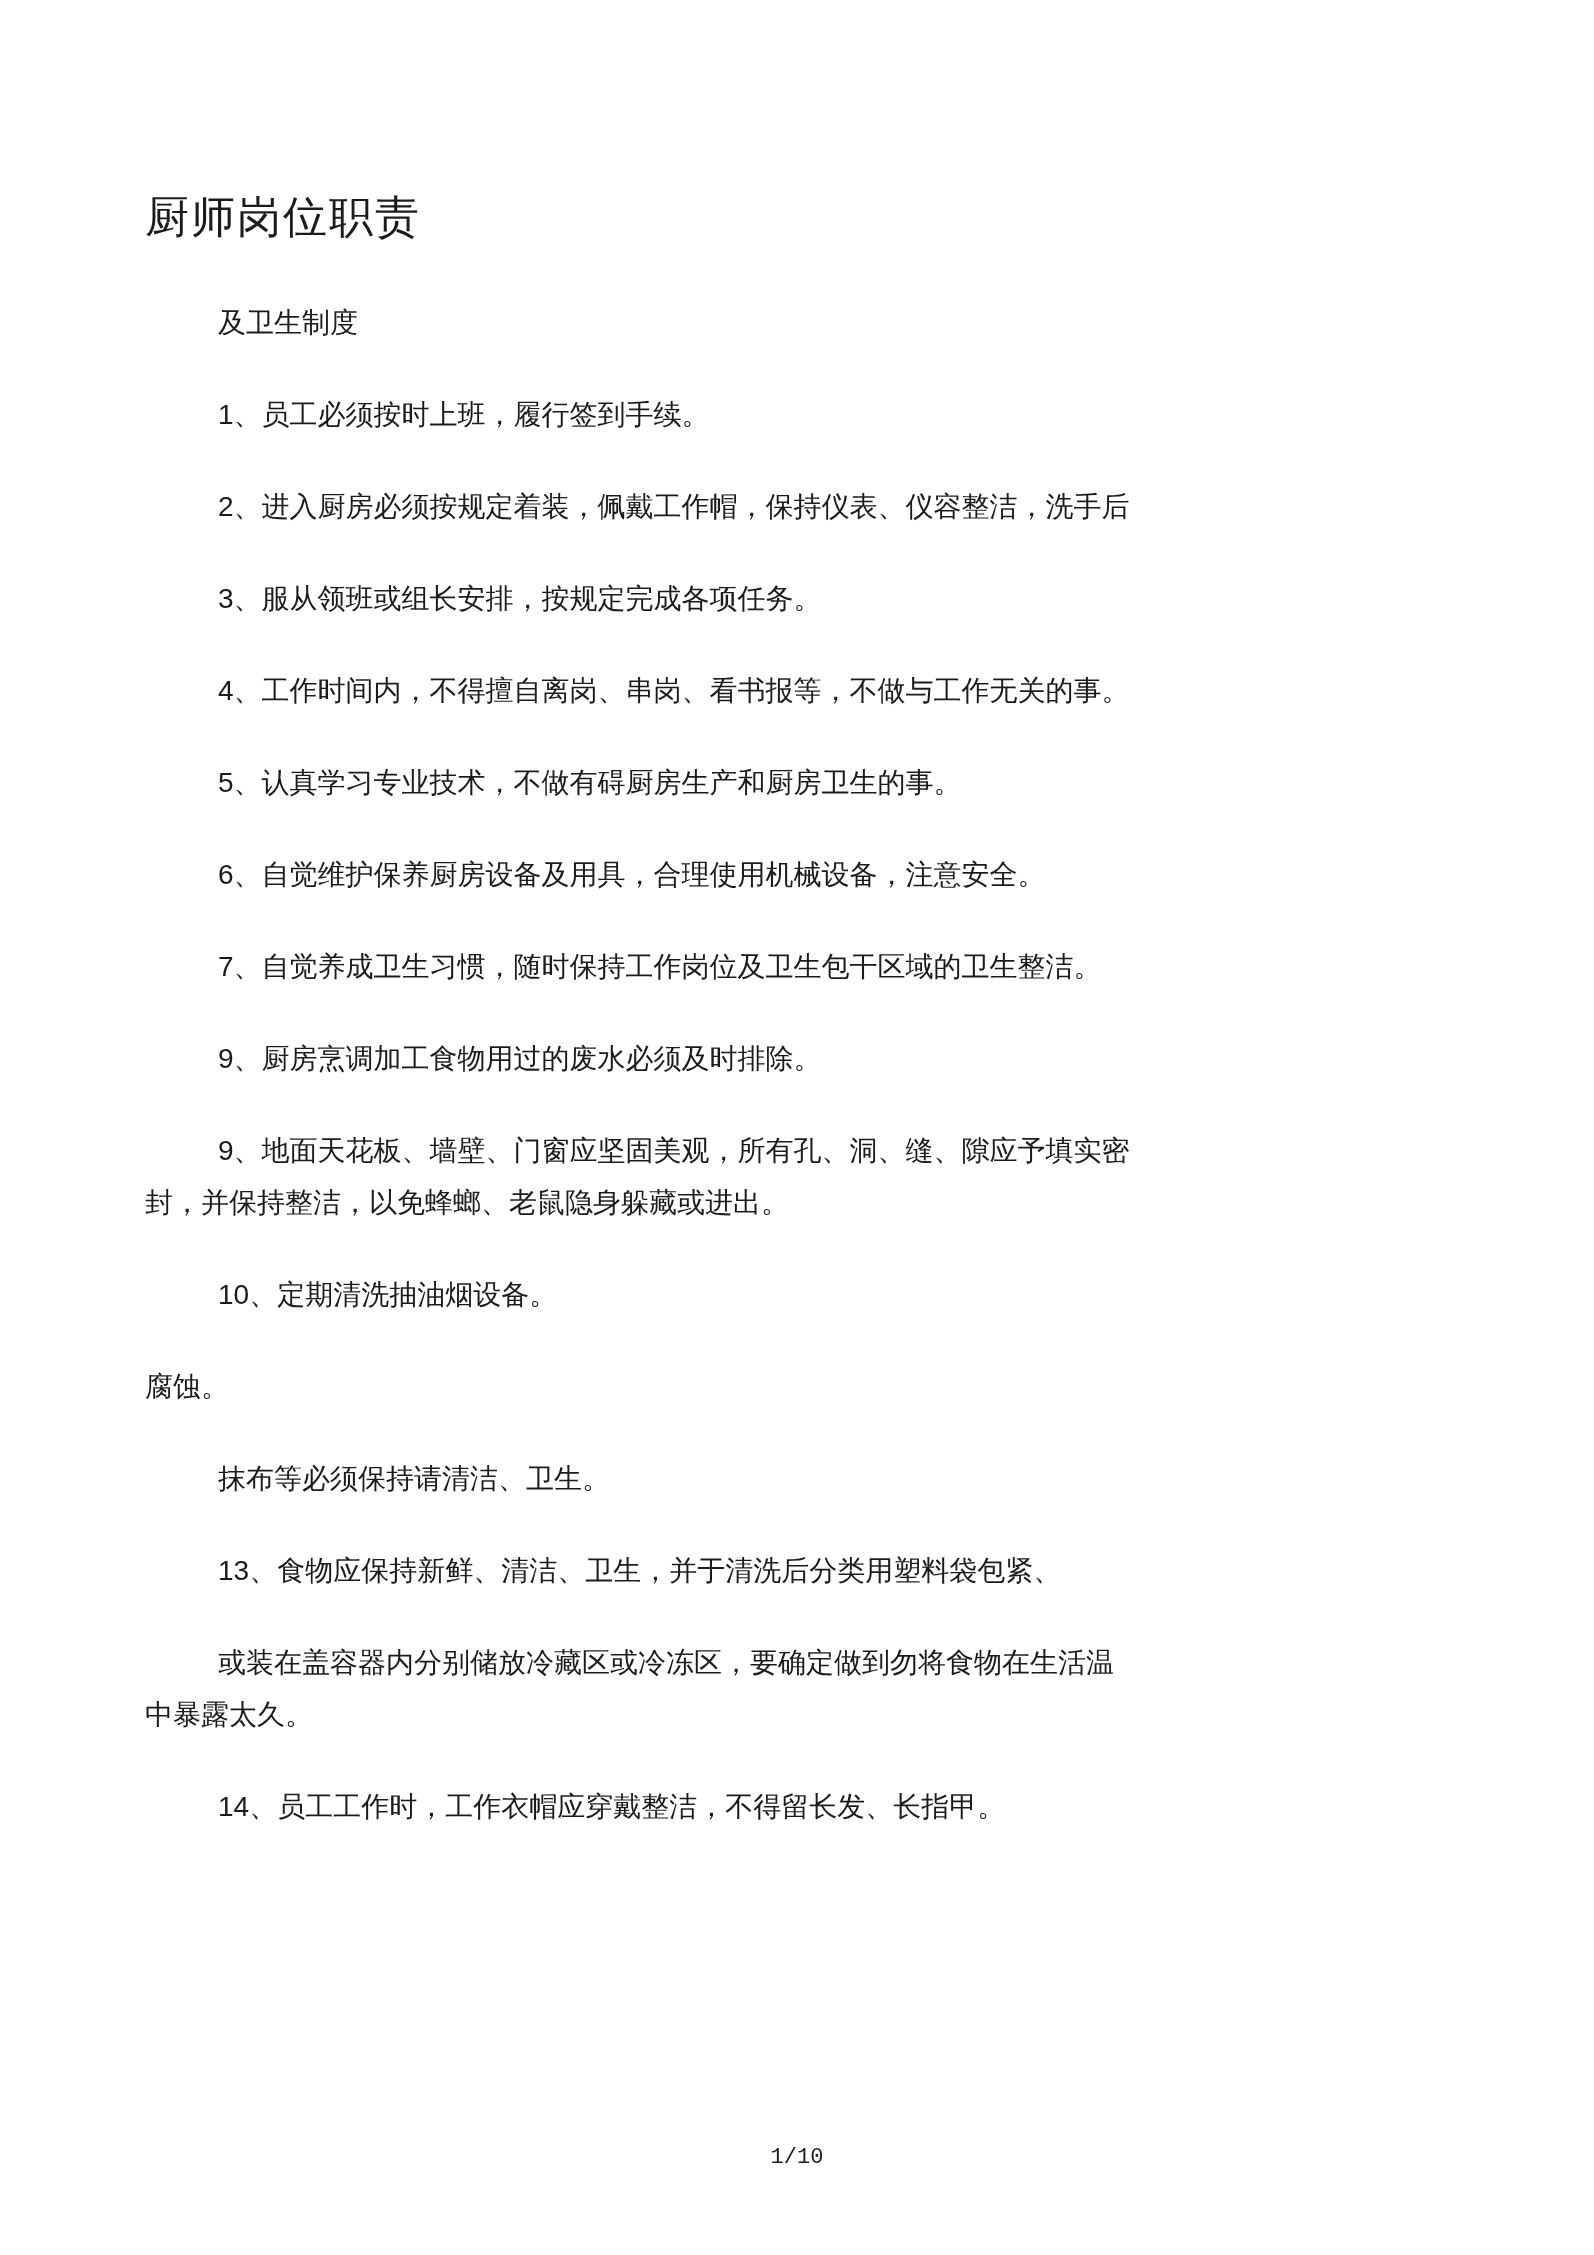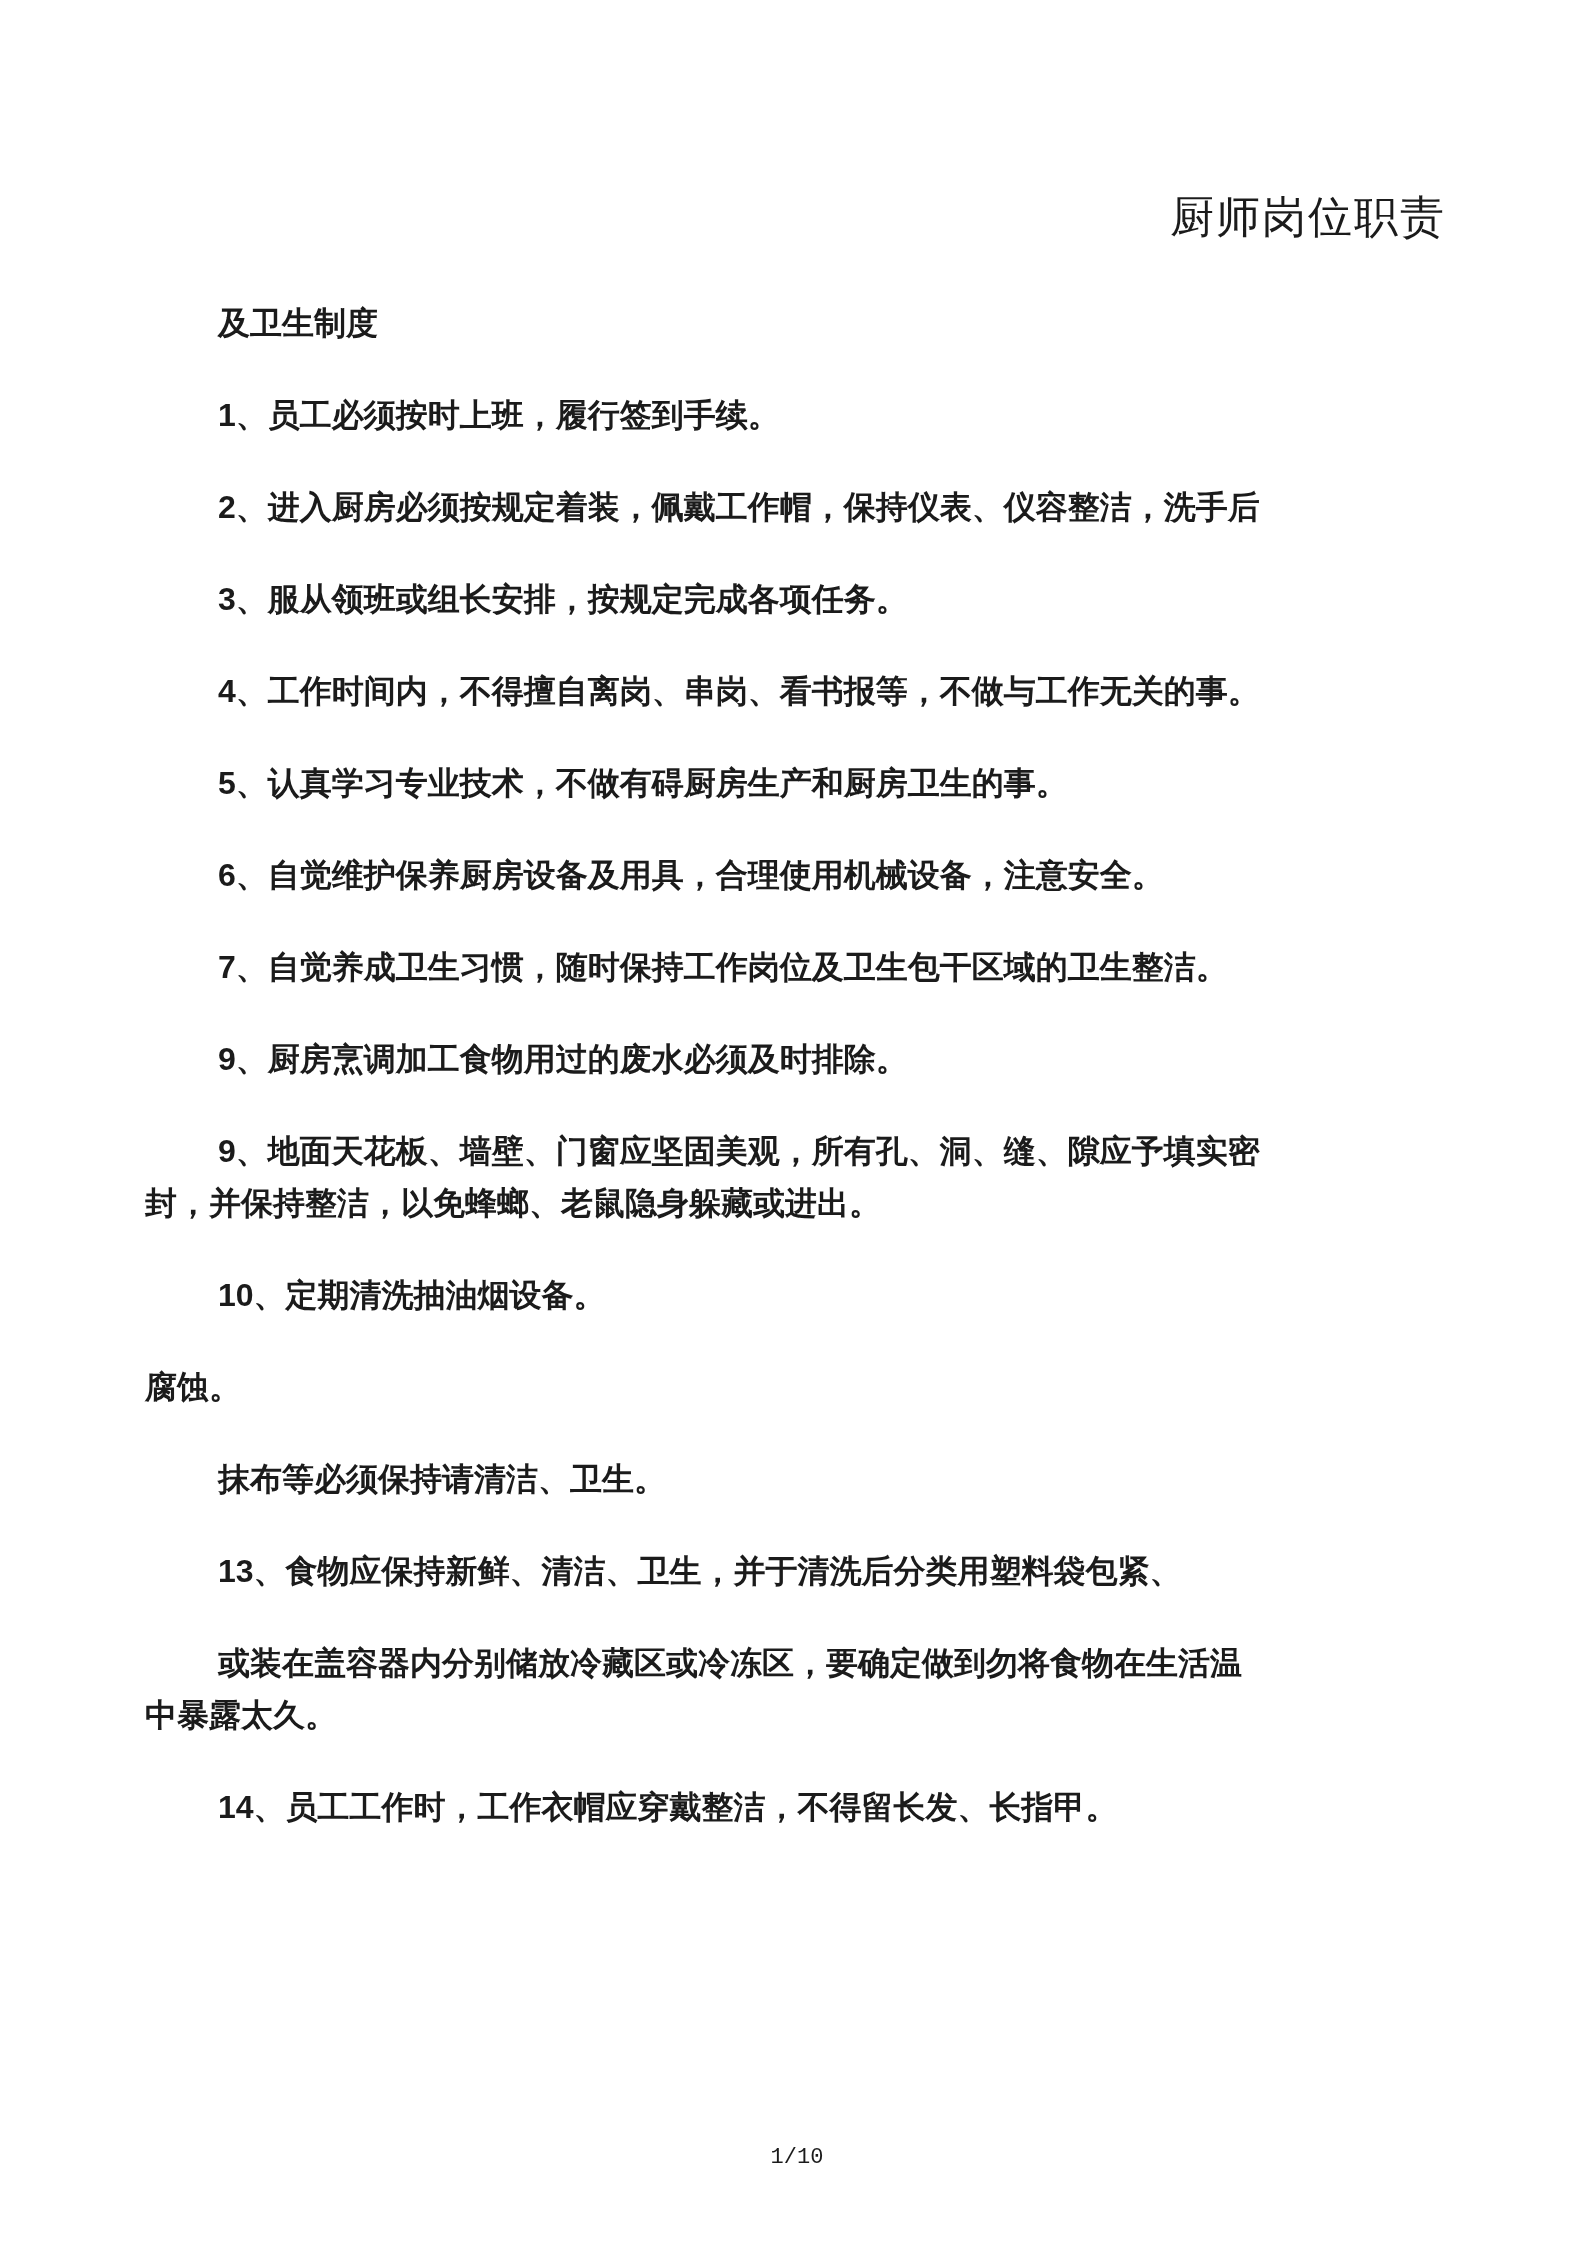--- a/index.html
+++ b/index.html
@@ -20,28 +20,28 @@
     padding: 185px 148px 0 145px;
     background: #ffffff;
     color: #1b1b1b;
     font-family: "Liberation Sans", serif;
   }
   .doc-title {
     margin: 0 0 48px 0;
     font-size: 44px;
     line-height: 64px;
     font-weight: 400;
-    text-align: right;
+    text-align: left;
     letter-spacing: 2px;
   }
   .para {
     margin: 0 0 40px 0;
-    font-size: 32px;
+    font-size: 28px;
     line-height: 52px;
-    font-weight: 700;
+    font-weight: 400;
   }
   .para .line {
     white-space: nowrap;
   }
   .para .line.first {
     padding-left: 73px;
   }
   .page-footer {
     position: absolute;
     left: 0;

